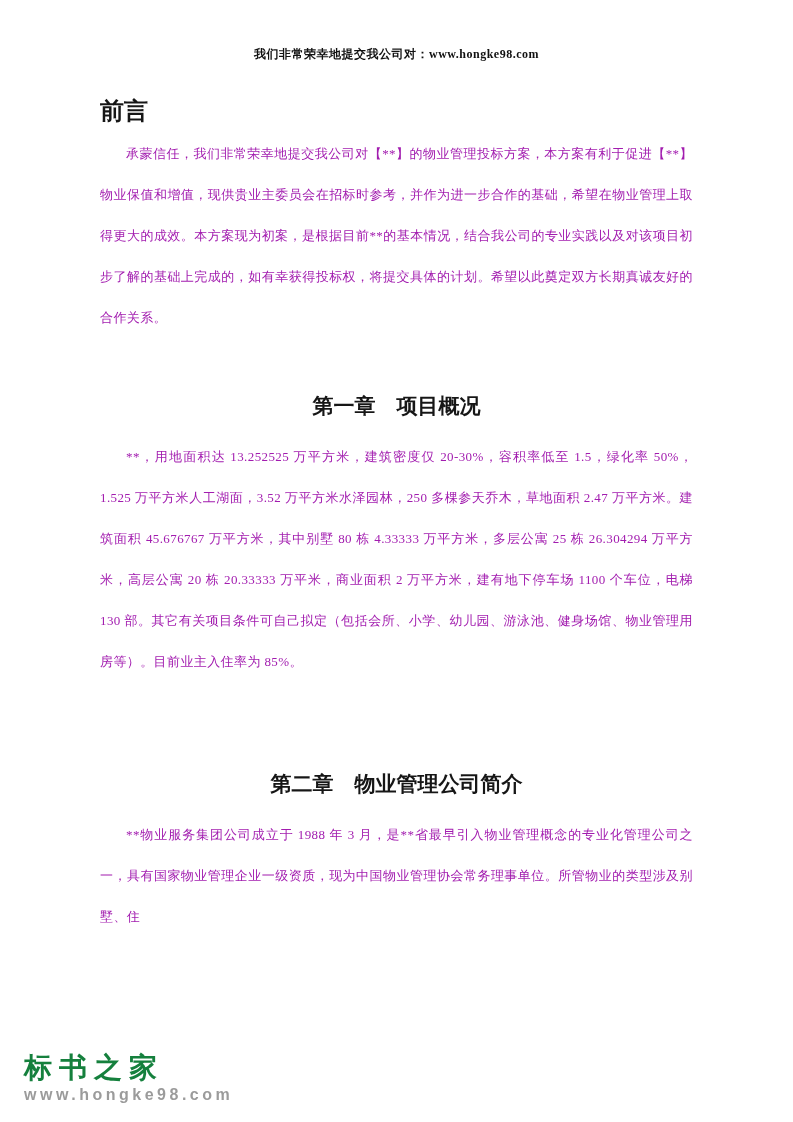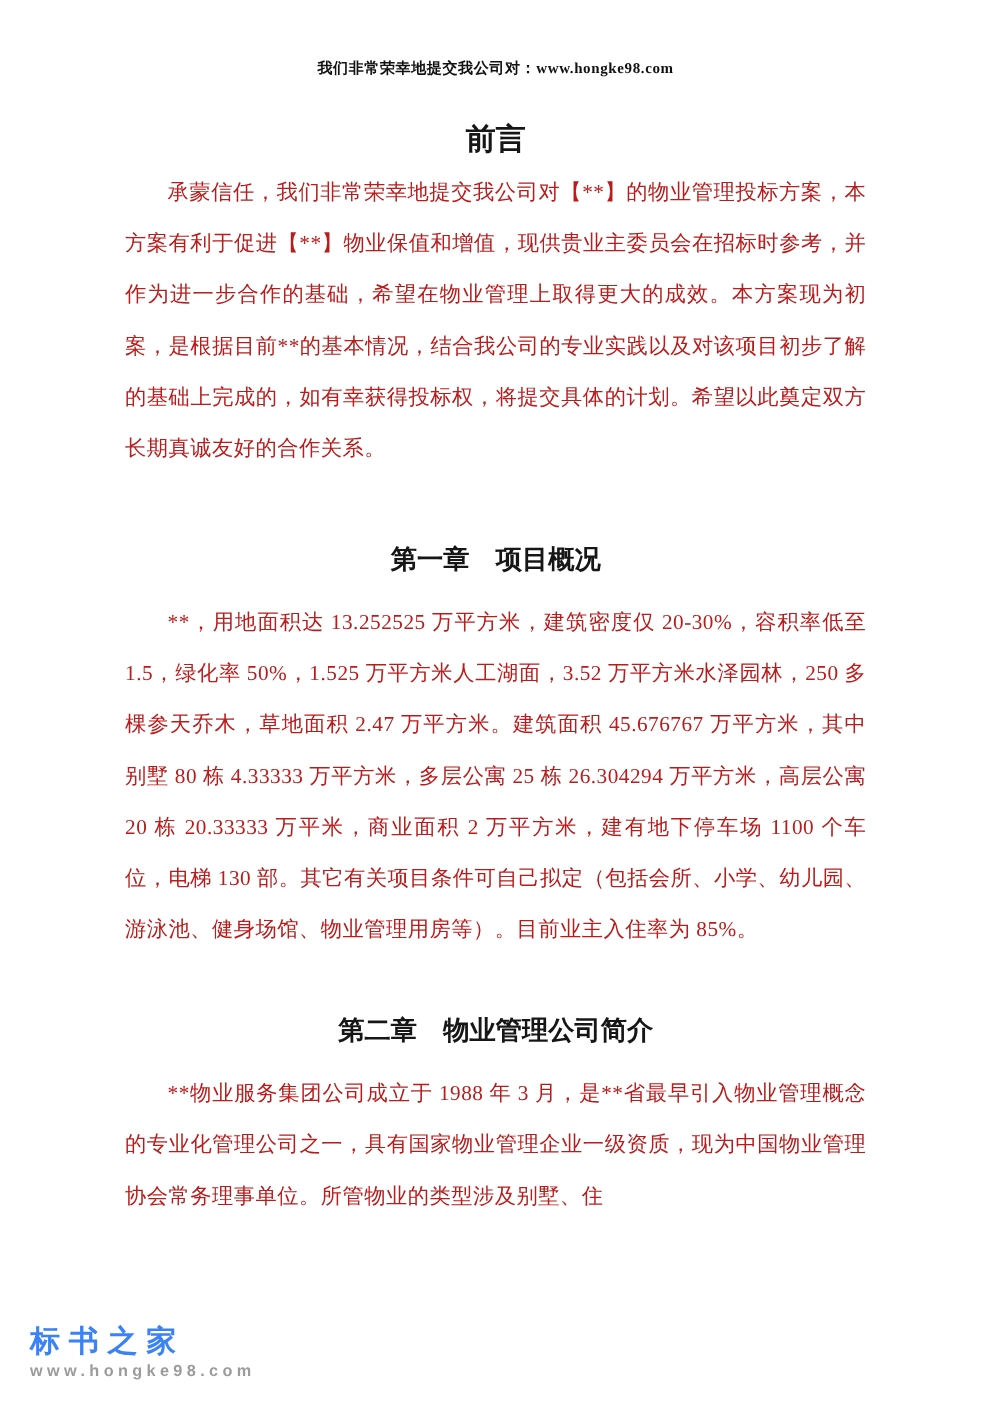--- a/index.html
+++ b/index.html
@@ -22,60 +22,60 @@
     font-size: 12px;
     font-weight: bold;
     color: #111111;
     letter-spacing: 0.5px;
   }
   .content {
     padding: 0 100px;
   }
   .doc-title {
     margin-top: 32px;
-    text-align: center;
+    text-align: left;
     font-size: 24px;
     font-weight: bold;
     color: #161616;
   }
   .para {
     margin: 6px 0 0 0;
-    font-size: 17px;
+    font-size: 13px;
     line-height: 41px;
     text-align: justify;
     text-indent: 2em;
     letter-spacing: 0.4px;
-    color: #b91c1c;
+    color: #a21caf;
   }
   .chapter-heading {
     text-align: center;
     font-size: 21px;
     font-weight: bold;
     color: #161616;
   }
   .chapter1-heading { margin-top: 54px; }
-  .chapter2-heading { margin-top: 46px; }
+  .chapter2-heading { margin-top: 88px; }
   .chapter-body { margin-top: 16px; }
   .watermark {
     position: absolute;
     left: 24px;
     bottom: 18px;
     color: #8f8f8f;
   }
   .watermark-logo {
     font-family: Liberation Sans, sans-serif;
-    font-size: 24px;
+    font-size: 28px;
     font-weight: bold;
     letter-spacing: 7px;
-    color: #3b82f6;
+    color: #15803d;
     line-height: 1.1;
   }
   .watermark-url {
     font-family: "Liberation Sans", sans-serif;
-    font-size: 13px;
+    font-size: 16px;
     font-weight: bold;
     letter-spacing: 3.5px;
     color: #9b9b9b;
     margin-top: 2px;
   }
 </style>
 </head>
 <body>
 
 <div class="page">

